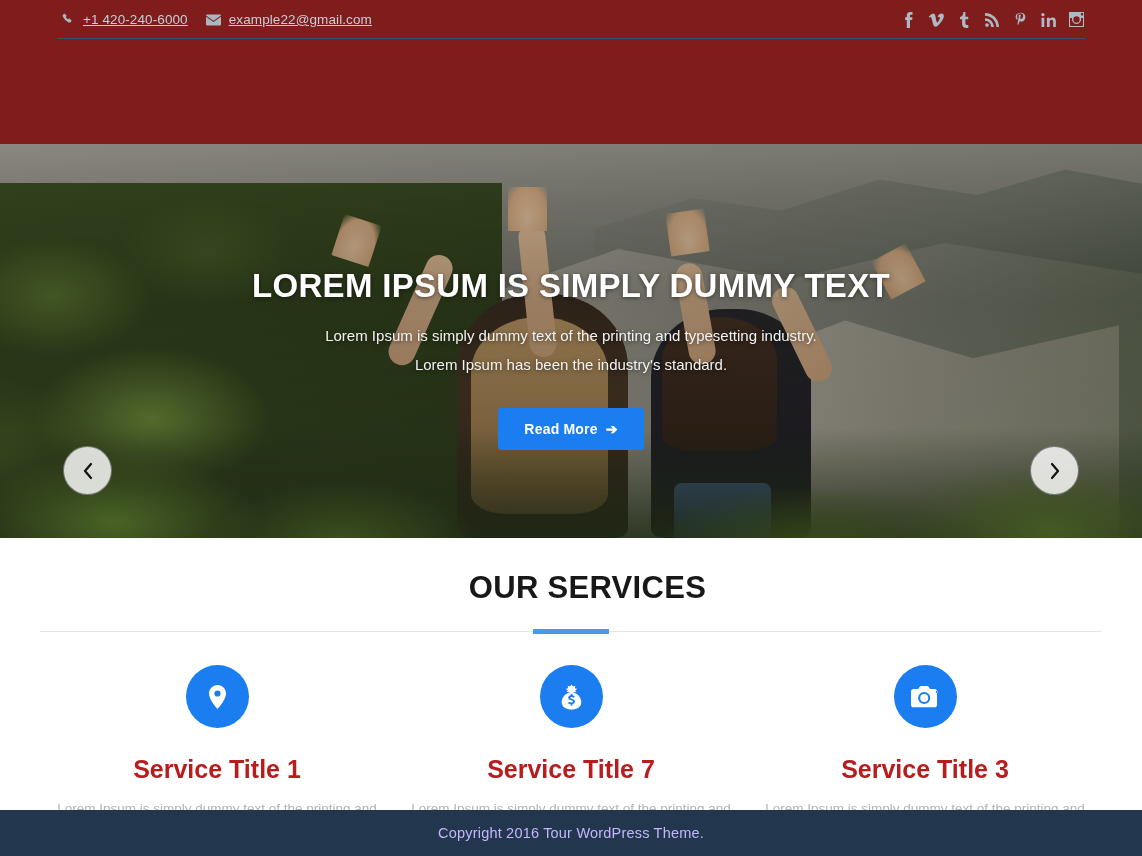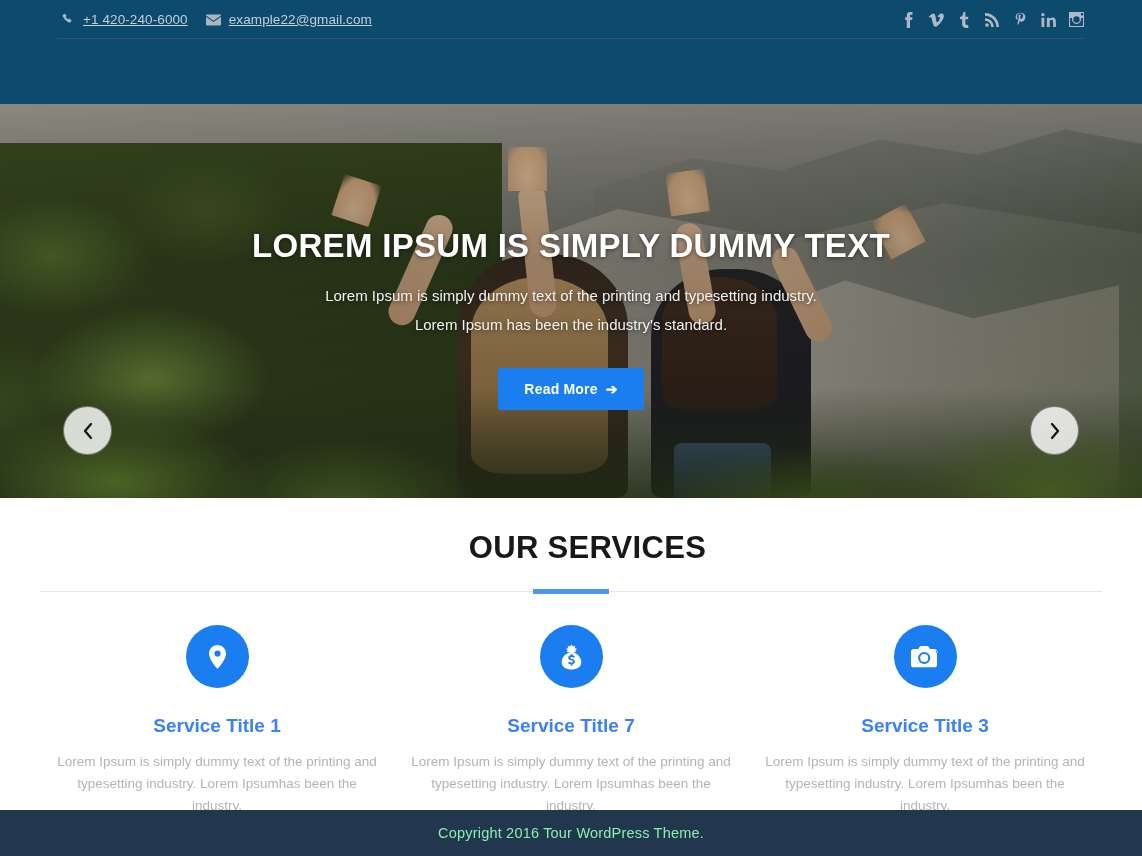--- a/index.html
+++ b/index.html
@@ -5,21 +5,21 @@
   * { margin:0; padding:0; box-sizing:border-box; }
   html,body { width:1142px; height:856px; }
   body {
     font-family:"Liberation Sans", sans-serif;
     background:#ffffff;
     overflow:hidden;
   }
   .page { position:relative; width:1142px; height:856px; }
 
   
-  .header { background:#0c4a6e; height:104px; position:relative; }
+  .header { background:#7f1d1d; height:144px; position:relative; }
   .topbar {
     height:39px;
     position:relative;
     display:flex;
     align-items:center;
     padding:0 57px 0 62px;
   }
   .topbar:after {
     content:"";
     position:absolute;
@@ -248,40 +248,40 @@
   .card-icon {
     width:63px; height:63px;
     border-radius:50%;
     background:#1a7ef0;
     margin:0 auto;
     display:flex; align-items:center; justify-content:center;
   }
   .card-icon svg { display:block; fill:#ffffff; }
   .card-title {
     margin-top:27px;
-    font-size:19px;
+    font-size:25px;
     font-weight:bold;
-    color:#3b82f6;
+    color:#b91c1c;
   }
   .card-text {
     margin-top:14px;
     font-size:13.5px;
     line-height:22px;
     color:#b4b4b4;
   }
 
   
   .footer {
     position:absolute; left:0; bottom:0;
     width:100%; height:46px;
     background:#22374d;
     display:flex; align-items:center; justify-content:center;
   }
   .footer-text {
-    color:#86efac;
+    color:#c4b5fd;
     font-size:14.5px;
     letter-spacing:.2px;
   }
 </style>
 </head>
 <body>
 
 <div class="page">
 
   <header class="header">

